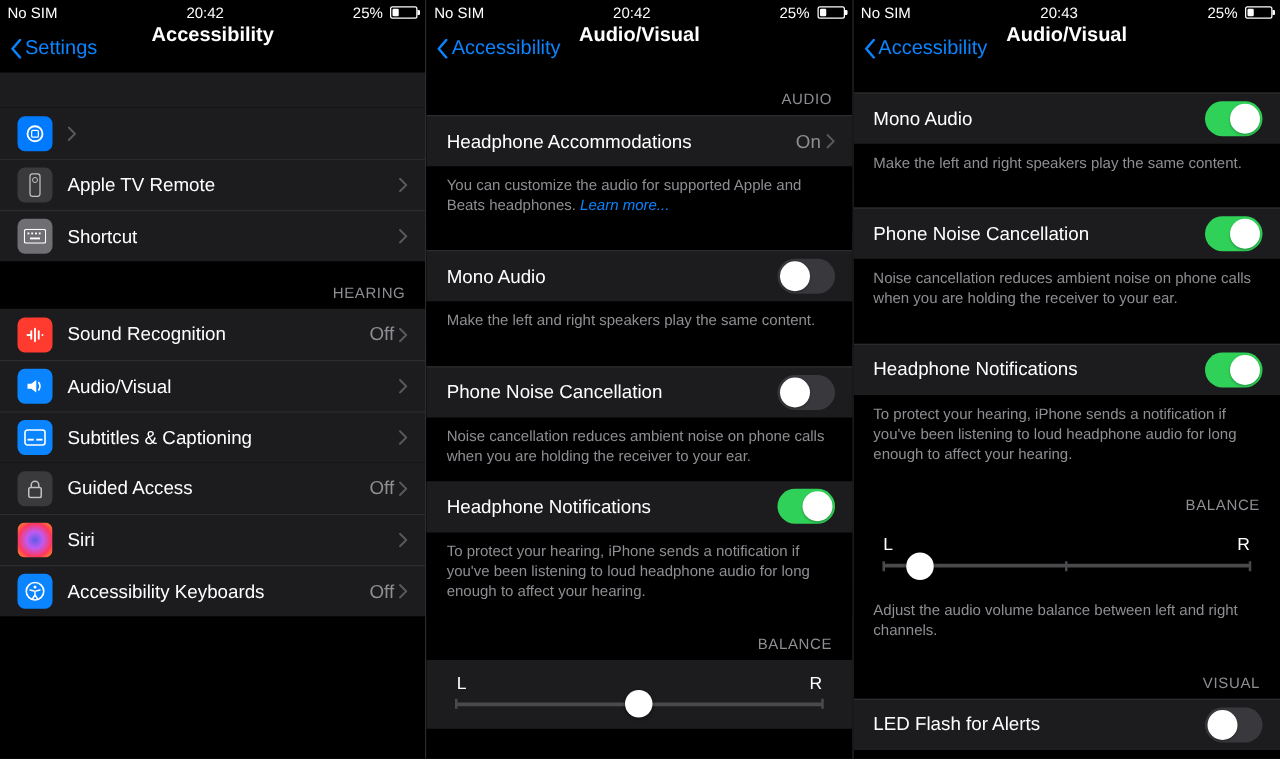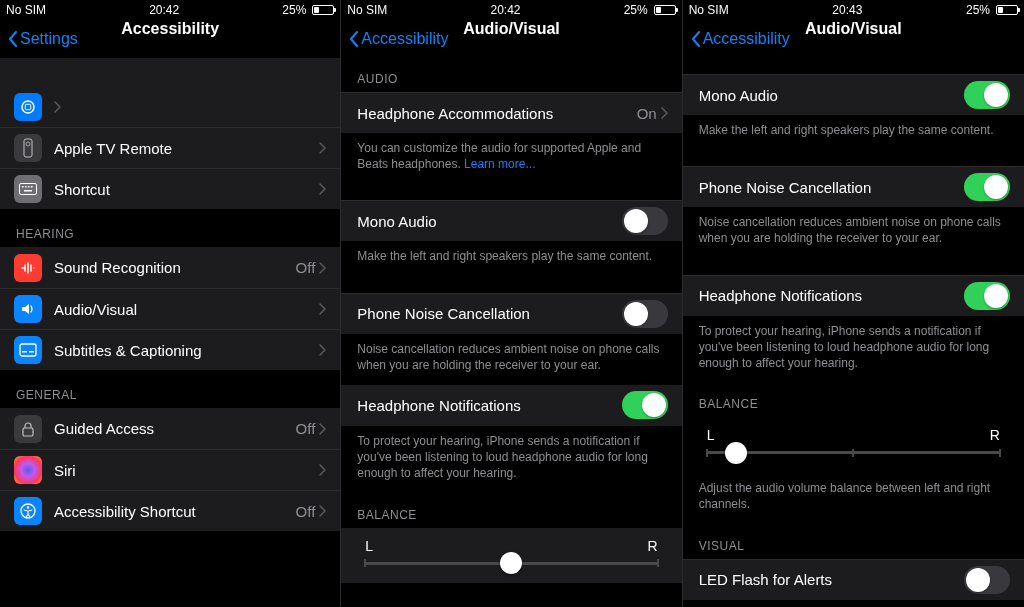--- a/index.html
+++ b/index.html
@@ -29,35 +29,35 @@
   .battery::after{ content:""; position:absolute; right:-3px; top:2px; width:2px; height:4px; background:var(--text); border-radius:0 1px 1px 0;}
   .battery-fill{ position:absolute; left:1px; top:1px; bottom:1px; width:25%; background:var(--text); border-radius:1px;}
 
   
   .nav { height:38px; display:flex; position:relative; padding:0 8px; }
   .nav .back { display:flex; align-items:center; color:var(--blue); font-size:16px; gap:2px; cursor:pointer; }
   .nav .chevron-left { width:10px; height:16px; }
   .nav .title { position:absolute; left:0; right:0; text-align:center; color:var(--text); font-size:16px; font-weight:600; pointer-events:none; }
 
   
-  .section-h { color:var(--text-sec); font-size:12px; letter-spacing:0.5px; padding:18px 16px 6px; text-transform:uppercase;}
+  .section-h { color:var(--text-sec); font-size:12px; letter-spacing:0.5px; padding:18px 16px 6px; text-transform:uppercase;text-align:right;}
   .section-h.tight{padding-top:14px;}
 
   
   .row { background:var(--bg-row); height:41px; display:flex; align-items:center; padding:0 14px 0 14px; border-top:0.5px solid var(--sep); position:relative;}
   .row:first-of-type { border-top:none; }
   .row .icon-box { width:28px; height:28px; border-radius:6px; display:flex; align-items:center; justify-content:center; margin-right:12px; flex-shrink:0;}
   .row .label { flex:1; color:var(--text); font-size:15px; }
   .row .value { color:var(--text-sec); font-size:15px; margin-right:4px;text-align:right;}
   .row .chev { width:7px; height:12px; flex-shrink:0;}
   .row.no-icon { padding-left:16px; }
 
   
   .footer-text { color:var(--text-sec); font-size:12px; line-height:1.35; padding:7px 16px 12px; background:var(--bg-black);}
-  .footer-text .link { color:var(--blue); }
+  .footer-text .link { color:var(--blue);font-style:italic; }
 
   
   .toggle { width:46px; height:28px; border-radius:14px; position:relative; flex-shrink:0; }
   .toggle.on { background:var(--green); }
   .toggle.off { background:var(--toggle-off); }
   .toggle .knob { position:absolute; width:24px; height:24px; border-radius:50%; background:#fff; top:2px; box-shadow:0 1px 2px rgba(0,0,0,0.3);}
   .toggle.on .knob { right:2px; }
   .toggle.off .knob { left:2px; }
 
   
@@ -192,21 +192,20 @@
               <rect x="10" y="8" width="5" height="1.5" fill="#fff"></rect>
             </svg>
           </div>
         <div class="label">Subtitles &amp; Captioning</div>
         <svg class="chev" viewBox="0 0 7 12">
             <path d="M1 1 L6 6 L1 11" stroke="#5a5a5e" stroke-width="1.5" fill="none" stroke-linecap="round"></path>
           </svg>
       </div>
     </div>
 
-    <div class="section-h">GENERAL</div>
     <div>
       <div class="row">
         <div class="icon-box ic-guided">
             <svg width="14" height="16" viewBox="0 0 14 16">
               <rect x="2" y="7" width="10" height="8" rx="1.5" stroke="#c0c0c5" stroke-width="1.2" fill="none"></rect>
               <path d="M4 7 V5 a3 3 0 0 1 6 0 V7" stroke="#c0c0c5" stroke-width="1.2" fill="none"></path>
             </svg>
           </div>
         <div class="label">Guided Access</div>
         <div class="value">Off</div>
@@ -222,21 +221,21 @@
           </svg>
       </div>
       <div class="row">
         <div class="icon-box ic-shortcut">
             <svg width="16" height="16" viewBox="0 0 16 16">
               <circle cx="8" cy="8" r="7" stroke="#fff" stroke-width="1.3" fill="none"></circle>
               <circle cx="8" cy="4.5" r="1.2" fill="#fff"></circle>
               <path d="M4 7 l4 1 l4 -1 M8 8 v3 M8 11 l-2 3 M8 11 l2 3" stroke="#fff" stroke-width="1.2" stroke-linecap="round"></path>
             </svg>
           </div>
-        <div class="label">Accessibility Shortcut</div>
+        <div class="label">Accessibility Keyboards</div>
         <div class="value">Off</div>
         <svg class="chev" viewBox="0 0 7 12">
             <path d="M1 1 L6 6 L1 11" stroke="#5a5a5e" stroke-width="1.5" fill="none" stroke-linecap="round"></path>
           </svg>
       </div>
     </div>
   </div>
 
   <div class="panel">
     <div class="status-bar">

